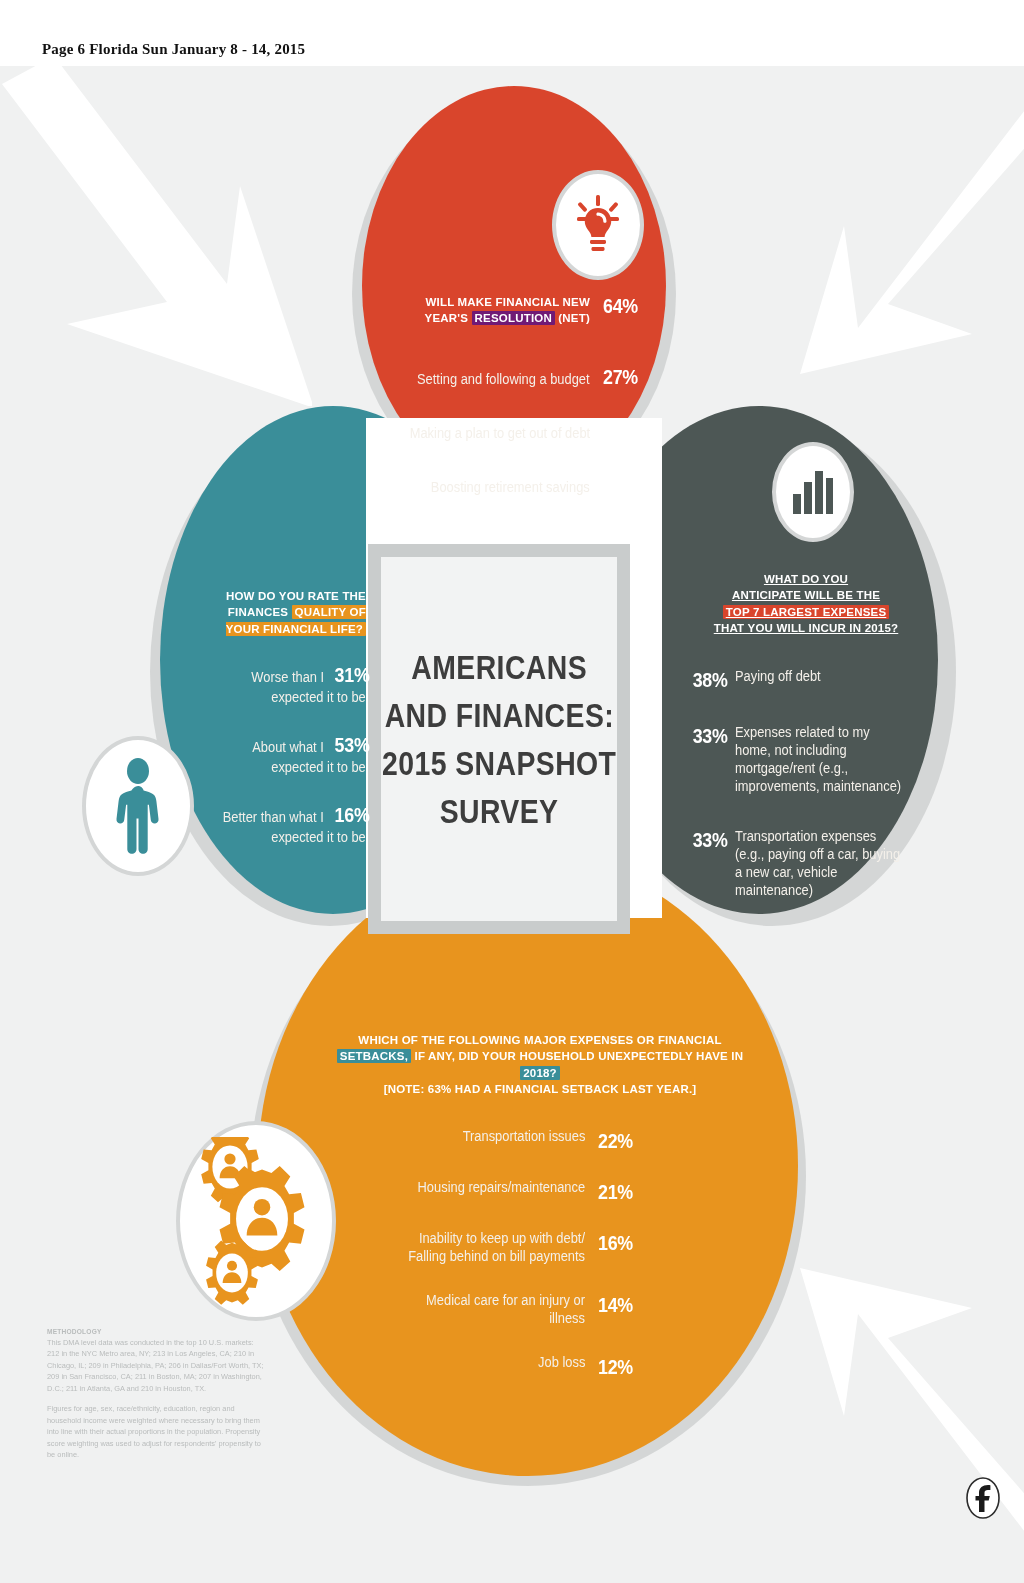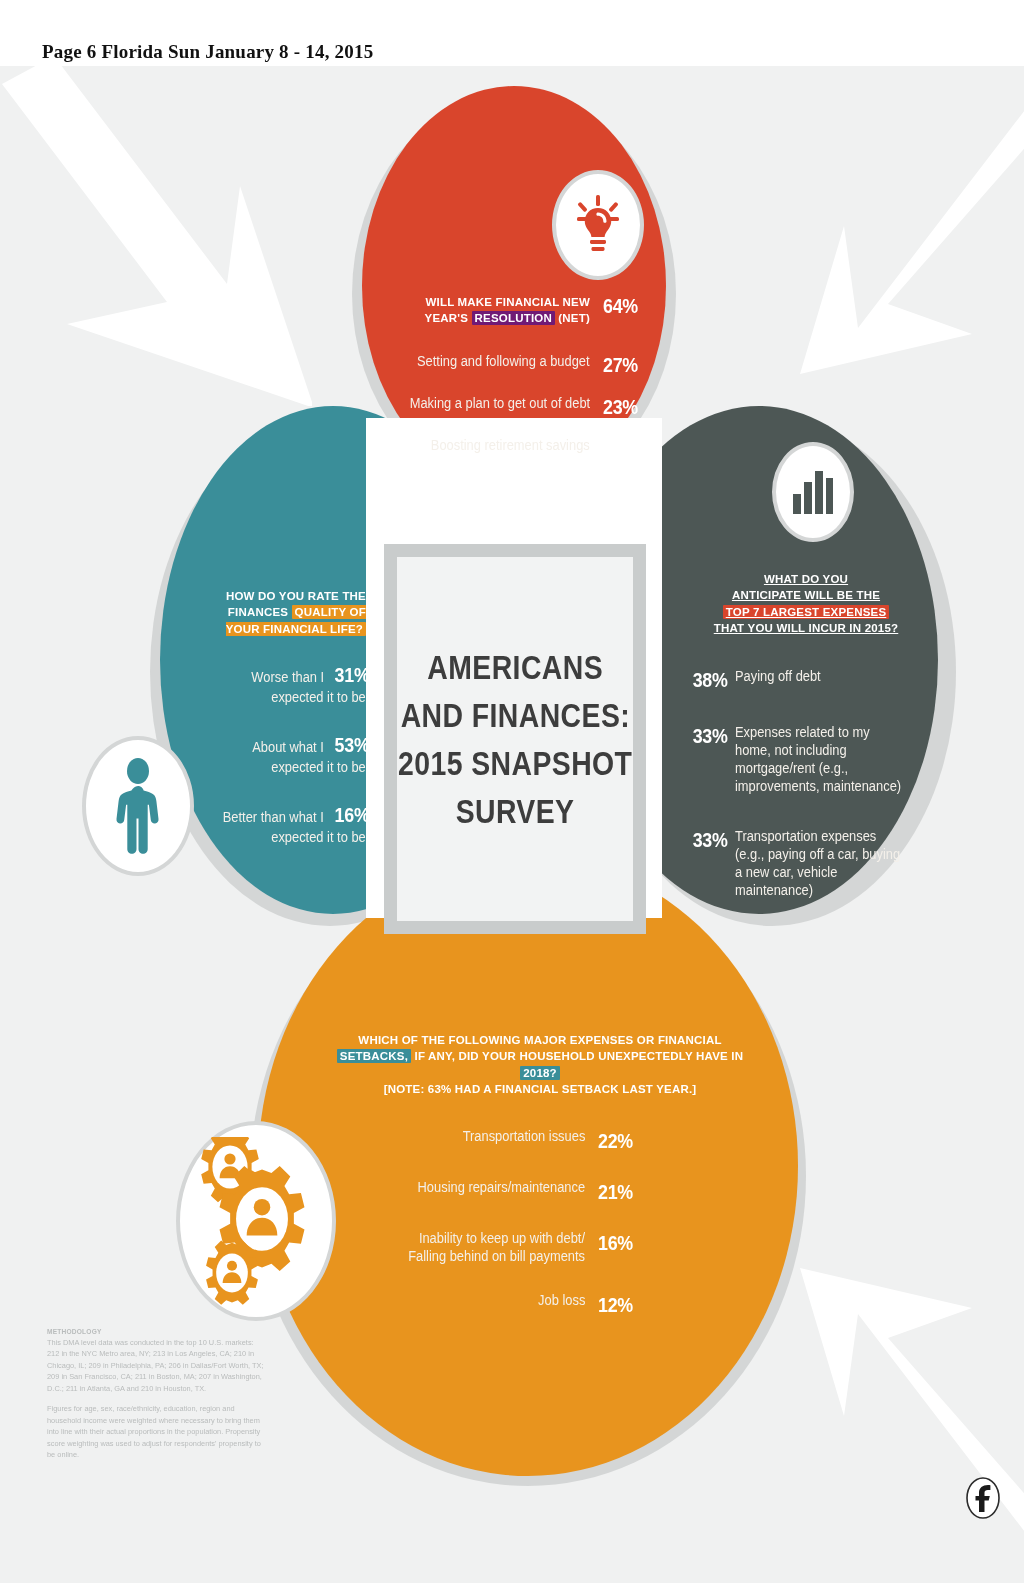--- a/index.html
+++ b/index.html
@@ -27,21 +27,21 @@
     left: 0; top: 0;
     width: 1024px; height: 66px;
     background: #ffffff;
     z-index: 40;
   }
   #masthead .mast-text {
     position: absolute;
     left: 42px; top: 41px;
     font-family: "Liberation Serif", serif;
     font-weight: bold;
-    font-size: 19px;
+    font-size: 15px;
     letter-spacing: 0.2px;
     color: #111111;
     white-space: nowrap;
   }
 
   
   #canvas {
     position: absolute;
     left: 0; top: 66px;
     width: 1024px; height: 1517px;
@@ -95,21 +95,21 @@
     position: absolute;
     left: 366px; top: 352px;
     width: 296px; height: 500px;
     background: #ffffff;
     z-index: 12;
   }
 
   
   #title-card {
     position: absolute;
-    left: 384px; top: 478px;
+    left: 368px; top: 478px;
     width: 262px; height: 390px;
     background: #c9cccc;
     padding: 13px;
     z-index: 20;
   }
   #title-card-inner {
     width: 100%; height: 100%;
     background: #f2f3f3;
     display: flex;
     flex-direction: column;
@@ -175,24 +175,24 @@
     width: 260px;
     z-index: 25;
     text-align: right;
   }
   #red-content .q-head {
     text-align: right;
     margin-bottom: 8px;
   }
   .red-row {
     display: flex;
-    align-items: flex-start;
+    align-items: flex-end;
     justify-content: flex-end;
     gap: 10px;
-    margin-top: 18px;
+    margin-top: 30px;
   }
   .red-row .pct { width: 40px; text-align: left; flex: none; }
 
   
   #red-head-row {
     display: flex;
     align-items: flex-start;
     justify-content: flex-end;
     gap: 10px;
   }
@@ -452,20 +452,24 @@
         <span class="lbl">Transportation issues</span>
         <span class="pct">22%</span>
       </div>
       <div class="orange-row">
         <span class="lbl">Housing repairs/maintenance</span>
         <span class="pct">21%</span>
       </div>
       <div class="orange-row">
         <span class="lbl">Inability to keep up with debt/ Falling behind on bill payments</span>
         <span class="pct">16%</span>
+      </div>
+      <div class="orange-row">
+        <span class="lbl">Medical care for an injury or illness</span>
+        <span class="pct">14%</span>
       </div>
       <div class="orange-row">
         <span class="lbl">Job loss</span>
         <span class="pct">12%</span>
       </div>
     </div>
 
     <div class="bubble" id="bubble-bulb">
       <svg width="58" height="62" viewBox="0 0 58 62">
         <g fill="#d9452c">

